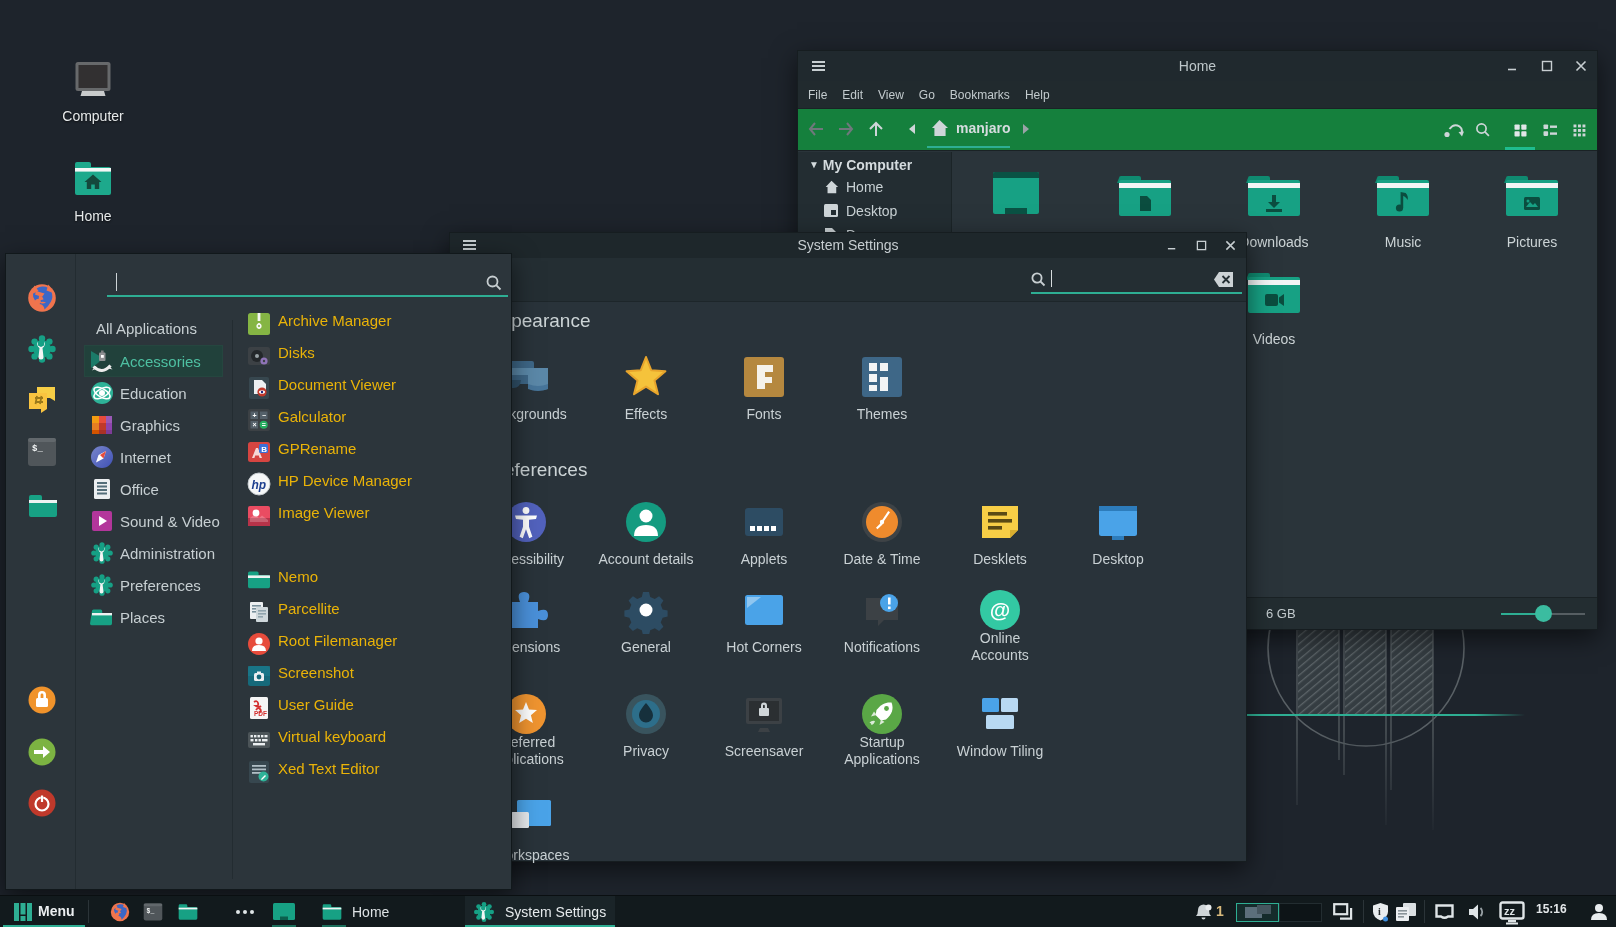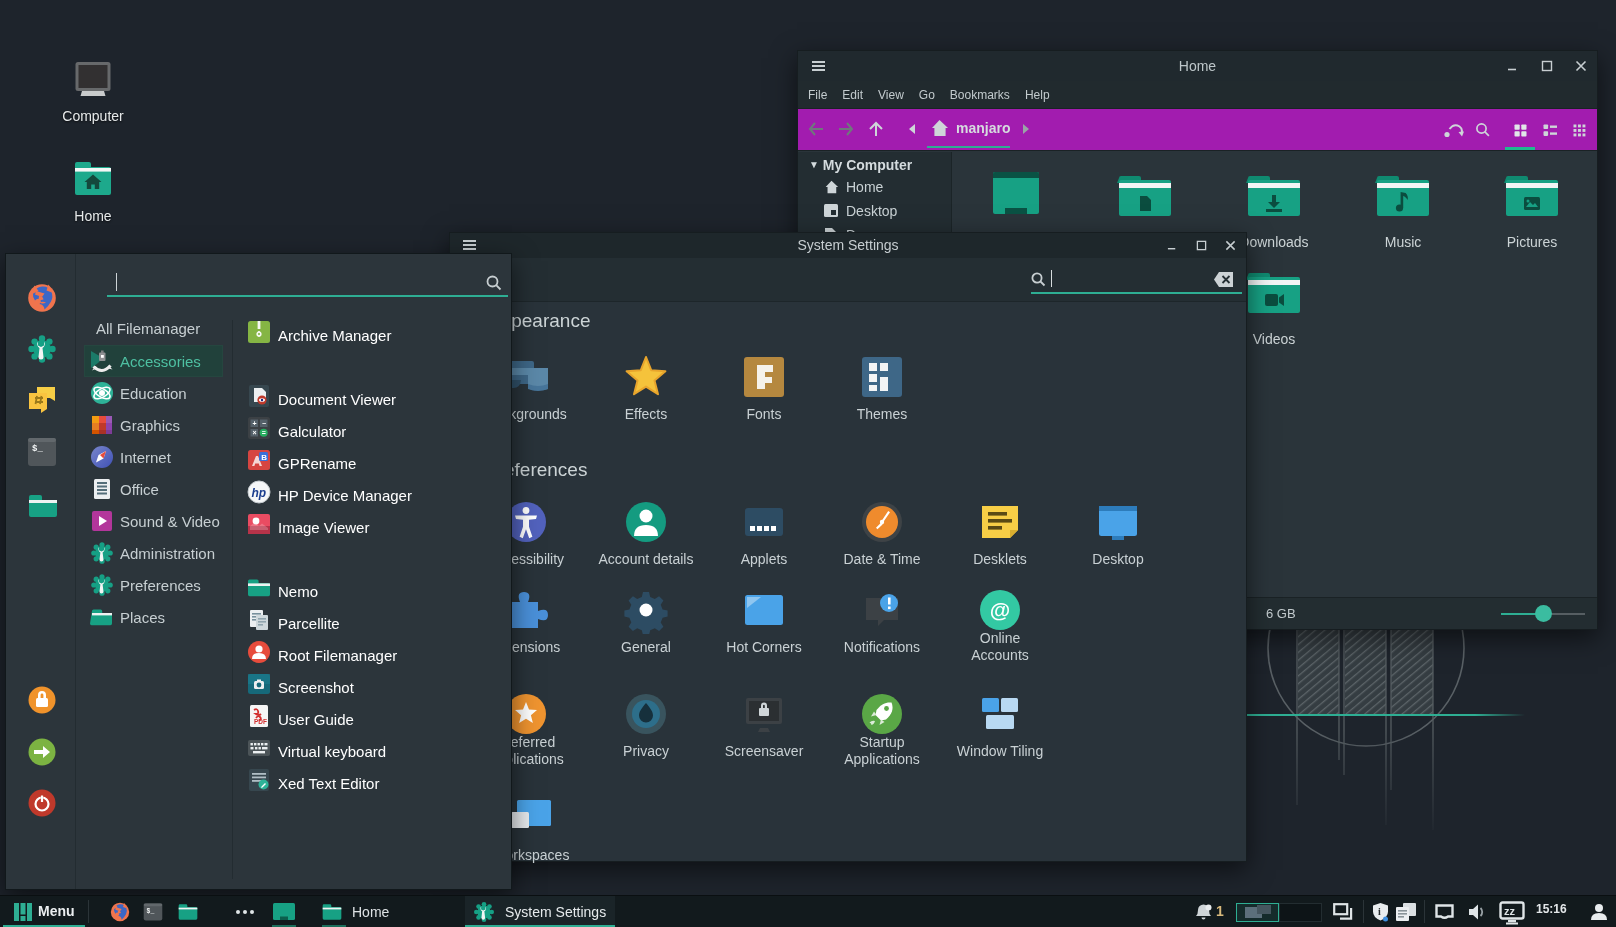--- a/index.html
+++ b/index.html
@@ -20,21 +20,21 @@
 #taskbar { position:absolute; left:0; bottom:0; width:1616px; height:32px; background:#121a1d; border-top:1px solid #0a0f11; display:flex; align-items:center; }
 .fitem { position:absolute; width:116px; text-align:center; }
 .fitem svg { display:inline-block; }
 .flabel { margin-top:14px; font-size:14px; color:#ccd4d6; }
 .sitem { position:absolute; width:118px; text-align:center; color:#c9d1d4; font-size:14px; }
 .sitem svg { display:block; margin:0 auto; }
 .sitem .slabel { margin-top:-4px; line-height:17px; min-height:34px; display:flex; align-items:center; justify-content:center; }
 .shead { position:absolute; font-size:19px; color:#ccd4d6; }
 .mcat { position:absolute; left:79px; width:137px; height:30px; display:flex; align-items:center; font-size:15px; color:#c7cfd2; }
 .mcat .ci { width:24px; height:24px; margin-left:5px; margin-right:6px; flex:none; }
-.mapp { position:absolute; left:241px; width:264px; height:32px; display:flex; align-items:flex-end; font-size:15px; color:#ffffff; }
+.mapp { position:absolute; left:241px; width:264px; height:32px; display:flex; align-items:flex-start; font-size:15px; color:#eab308; }
 .mapp .ai { width:24px; height:24px; margin-right:7px; flex:none; }
 </style>
 </head>
 <body>
 
 <div class="abs" id="desk-computer" style="left:73px; top:58px; width:40px; height:40px;">
   <svg width="40" height="40" viewBox="0 0 40 40">
     <rect x="2.5" y="4" width="35" height="29" rx="2.5" fill="#67696b"></rect>
     <rect x="5.5" y="7" width="29" height="23" fill="#323031"></rect>
     <path d="M9 33 h22 l1.5 5 h-25 z" fill="#c9cbcc"></path>
@@ -102,21 +102,21 @@
     </div>
   </div>
   <div id="nemo-menubar" style="height:28px; background:#212a2e; border-bottom:1px solid #1a2225; display:flex; align-items:center; gap:15px; padding-left:10px; font-size:12px; color:#c3cbce;">
     <span>File</span>
       <span>Edit</span>
       <span>View</span>
       <span>Go</span>
       <span>Bookmarks</span>
       <span>Help</span>
   </div>
-  <div id="nemo-toolbar" style="height:42px; background:#a21caf; border-bottom:1px solid #1a2225; position:relative;">
+  <div id="nemo-toolbar" style="height:42px; background:#15803d; border-bottom:1px solid #1a2225; position:relative;">
     <svg style="position:absolute; left:9px; top:12px;" width="18" height="16" viewBox="0 0 18 16">
         <path d="M8 2 L3 8 L8 14 M3 8 H16" stroke="#6f787c" stroke-width="2" fill="none"></path>
       </svg>
     <svg style="position:absolute; left:39px; top:12px;" width="18" height="16" viewBox="0 0 18 16">
         <path d="M10 2 L15 8 L10 14 M15 8 H2" stroke="#6f787c" stroke-width="2" fill="none"></path>
       </svg>
     <svg style="position:absolute; left:69px; top:11px;" width="18" height="18" viewBox="0 0 18 18">
         <path d="M9 16 V3 M3 9 L9 3 L15 9" stroke="#ced5d8" stroke-width="2" fill="none"></path>
       </svg>
     <svg style="position:absolute; left:109px; top:14px;" width="9" height="12" viewBox="0 0 9 12">
@@ -533,21 +533,21 @@
   </div>
   <div style="position:absolute; left:101px; top:16px; width:401px; height:27px; border-bottom:2px solid #2eae93;">
     <div style="position:absolute; left:9px; top:3px; width:1px; height:18px; background:#cdd3d6;"></div>
     <svg style="position:absolute; right:5px; top:4px;" width="18" height="18" viewBox="0 0 18 18">
         <circle cx="7.5" cy="7.5" r="5" fill="none" stroke="#c7ced1" stroke-width="1.8"></circle>
         <path d="M11.2 11.2 l4.3 4.3" stroke="#c7ced1" stroke-width="1.8"></path>
       </svg>
   </div>
   <div id="menu-cats" style="position:absolute; left:0; top:0; width:100%; height:100%;">
     <div class="mcat" style="top:59px;">
-        <span style="margin-left:11px;">All Filemanager</span>
+        <span style="margin-left:11px;">All Applications</span>
       </div>
     <div class="mcat" style="top:92px; background:#21413b; outline:1px solid #25463f; color:#4ec0a2;">
       <svg class="ci" viewBox="0 0 24 24">
           <path d="M1 2 L13 9 L8 14 L1 19 z" fill="#1b7a68"></path>
           <rect x="9" y="3.5" width="6.5" height="8.5" rx="1" fill="#8f9193"></rect>
           <rect x="11" y="1.5" width="2.6" height="2.5" fill="#7e8082"></rect>
           <rect x="11" y="6" width="2.8" height="2.8" fill="#fff"></rect>
           <path d="M3.5 17.5 Q12 26 20.5 16.5" stroke="#ececec" stroke-width="3" fill="none"></path>
           <path d="M2 21.5 l3.5 -4.5 2 2 z" fill="#ececec"></path>
           <path d="M22.5 20.5 l-4 -4 -2 2.5 z" fill="#ececec"></path>
@@ -660,20 +660,30 @@
   <div id="menu-apps" style="position:absolute; left:0; top:0; width:100%; height:100%;">
     <div class="mapp" style="top:58px;">
       <svg class="ai" viewBox="0 0 24 24">
           <rect x="1" y="1" width="22" height="22" rx="2.5" fill="#85b544"></rect>
           <rect x="10.6" y="1" width="2.8" height="8" fill="#f5f7f2"></rect>
           <rect x="10.6" y="11" width="2.8" height="6" rx="1.4" fill="#f5f7f2"></rect>
           <circle cx="12" cy="14" r="2.6" fill="#f5f7f2"></circle>
           <circle cx="12" cy="14" r="1.1" fill="#85b544"></circle>
         </svg>
       <span>Archive Manager</span>
+    </div>
+    <div class="mapp" style="top:90px;">
+      <svg class="ai" viewBox="0 0 24 24">
+          <rect x="1" y="3" width="22" height="18" rx="2.5" fill="#3c4145"></rect>
+          <circle cx="10" cy="12" r="6" fill="#23272a"></circle>
+          <circle cx="10" cy="12" r="2" fill="#9aa3a7"></circle>
+          <circle cx="17" cy="17" r="3.6" fill="#8f74b8"></circle>
+          <circle cx="17" cy="17" r="1.2" fill="#3c4145"></circle>
+        </svg>
+      <span>Disks</span>
     </div>
     <div class="mapp" style="top:122px;">
       <svg class="ai" viewBox="0 0 24 24">
           <rect x="2" y="1" width="20" height="22" rx="2" fill="#37474f"></rect>
           <path d="M7 4 h8 l4 4 v10 h-12 z" fill="#eceff1"></path>
           <circle cx="15" cy="16" r="4.6" fill="#c0392b"></circle>
           <ellipse cx="15" cy="16" rx="3" ry="1.8" fill="#fff"></ellipse>
           <circle cx="15" cy="16" r="1.2" fill="#1a237e"></circle>
         </svg>
       <span>Document Viewer</span>

